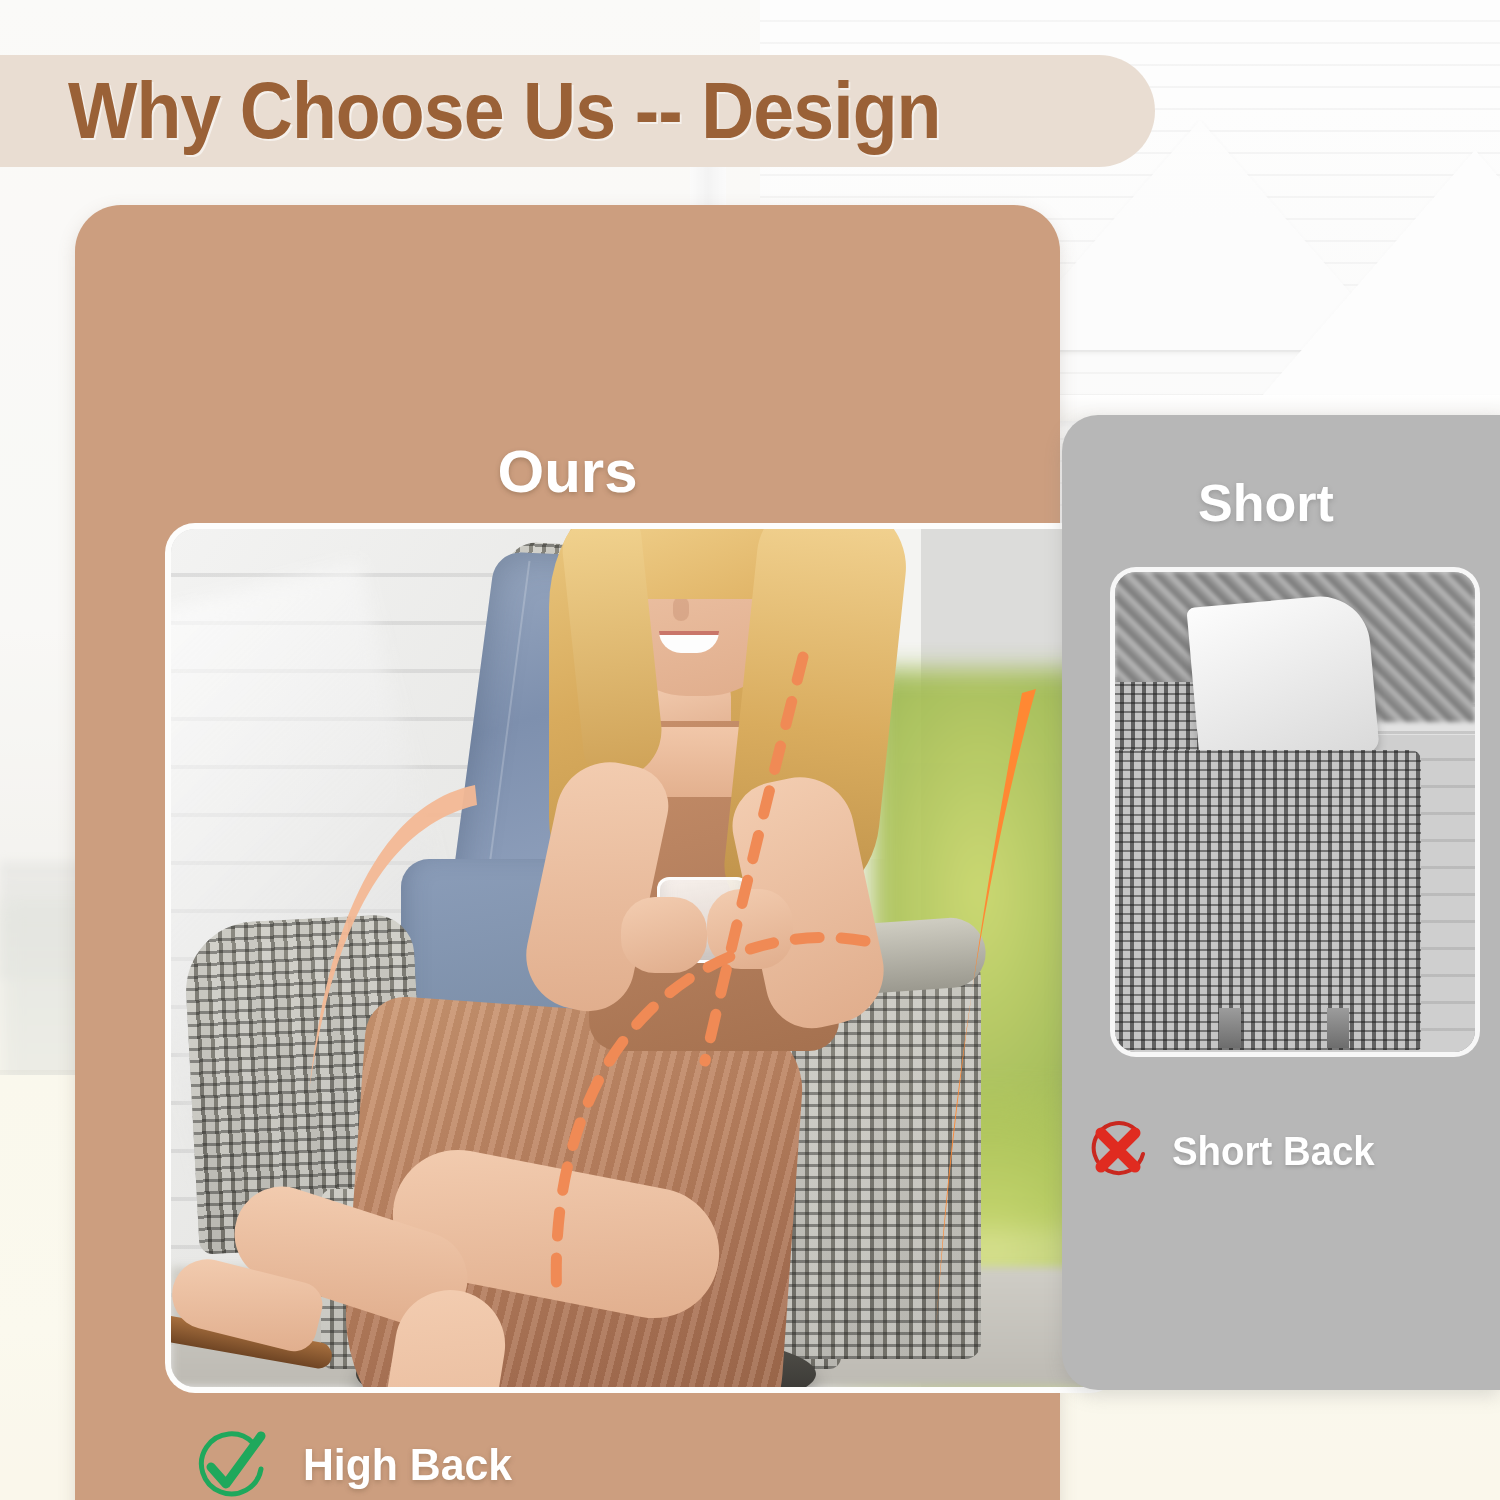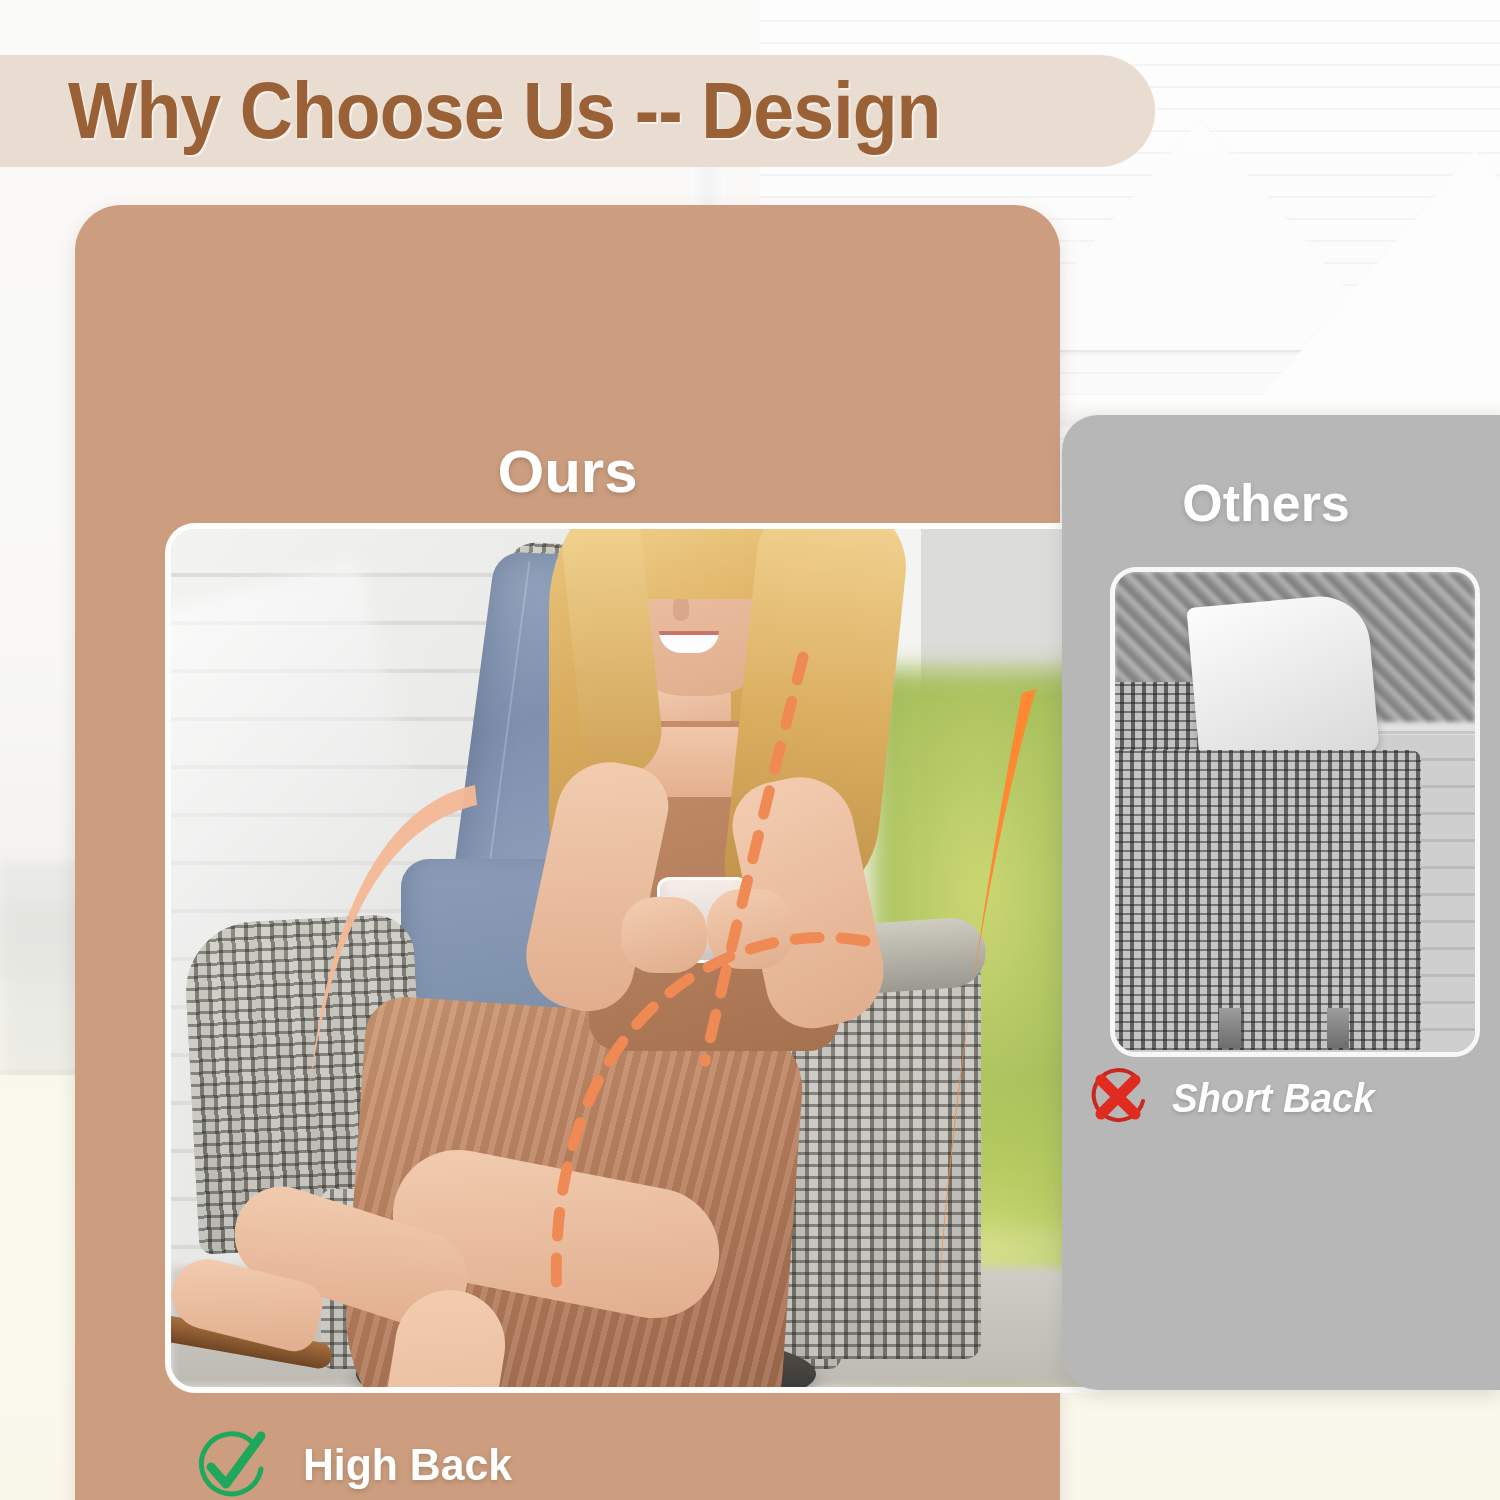--- a/index.html
+++ b/index.html
@@ -406,21 +406,21 @@
     position:absolute; left:78px; top:28px; width:180px; height:160px;
     background:linear-gradient(160deg,#fdfdfd,#d9d9d9);
     border-radius:8px 50px 14px 10px;
     transform:rotate(-5deg);
     box-shadow:0 4px 8px rgba(60,60,60,.3);
   }
   .ot-leg {
     position:absolute; bottom:2px; width:22px; height:40px;
     background:linear-gradient(180deg,#9c9c9c,#6d6d6d);
   }
-  #others-bullets { position:absolute; left:26px; top:652px; width:412px;font-style:italic; }
+  #others-bullets { position:absolute; left:26px; top:705px; width:412px; }
   .ob { display:flex; align-items:center; margin-bottom:38px; }
   .ob .mark { width:62px; height:62px; flex:0 0 62px; margin-right:22px; }
   .ob-text {
     font-size:40px; font-weight:bold; color:#ffffff;
     text-shadow:0 2px 4px rgba(110,110,110,.4);
     white-space:nowrap;
     transform:scaleX(.96); transform-origin:left center;
   }
 </style>
 </head>
@@ -526,21 +526,21 @@
         </svg>
       </span>
       <span class="bullet-text">High Back</span>
     </div>
 
   </div>
 </div>
 
 <div id="others-panel">
 
-  <div id="others-label">Others</div>
+  <div id="others-label">Short</div>
 
   <div id="others-photo-frame">
     <div class="ot-bgwall"></div>
     <div class="ot-hedge"></div>
     <div class="ot-sofa-back"></div>
     <div class="ot-pillow"></div>
     <div class="ot-sofa">
       <div class="ot-leg" style="left:118px;"></div>
       <div class="ot-leg" style="left:226px;"></div>
     </div>

